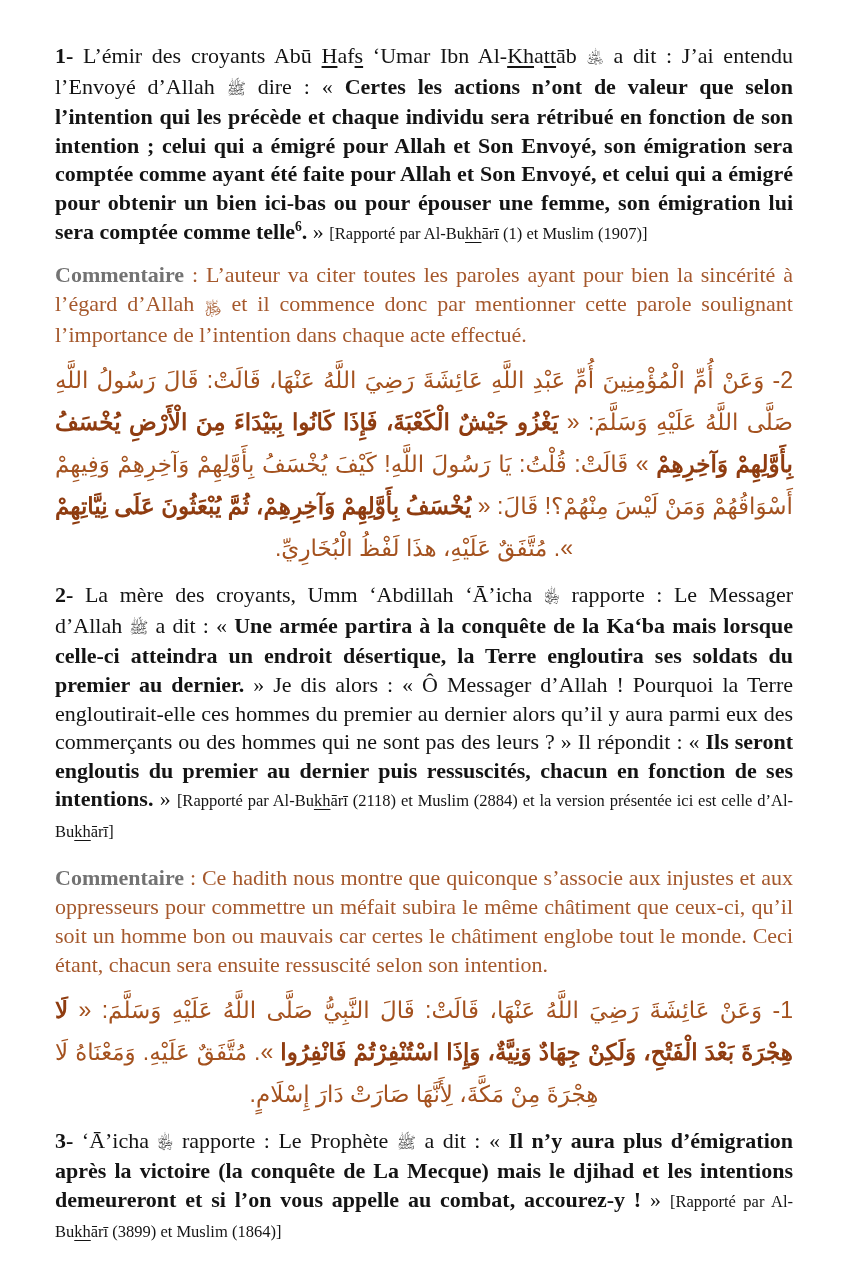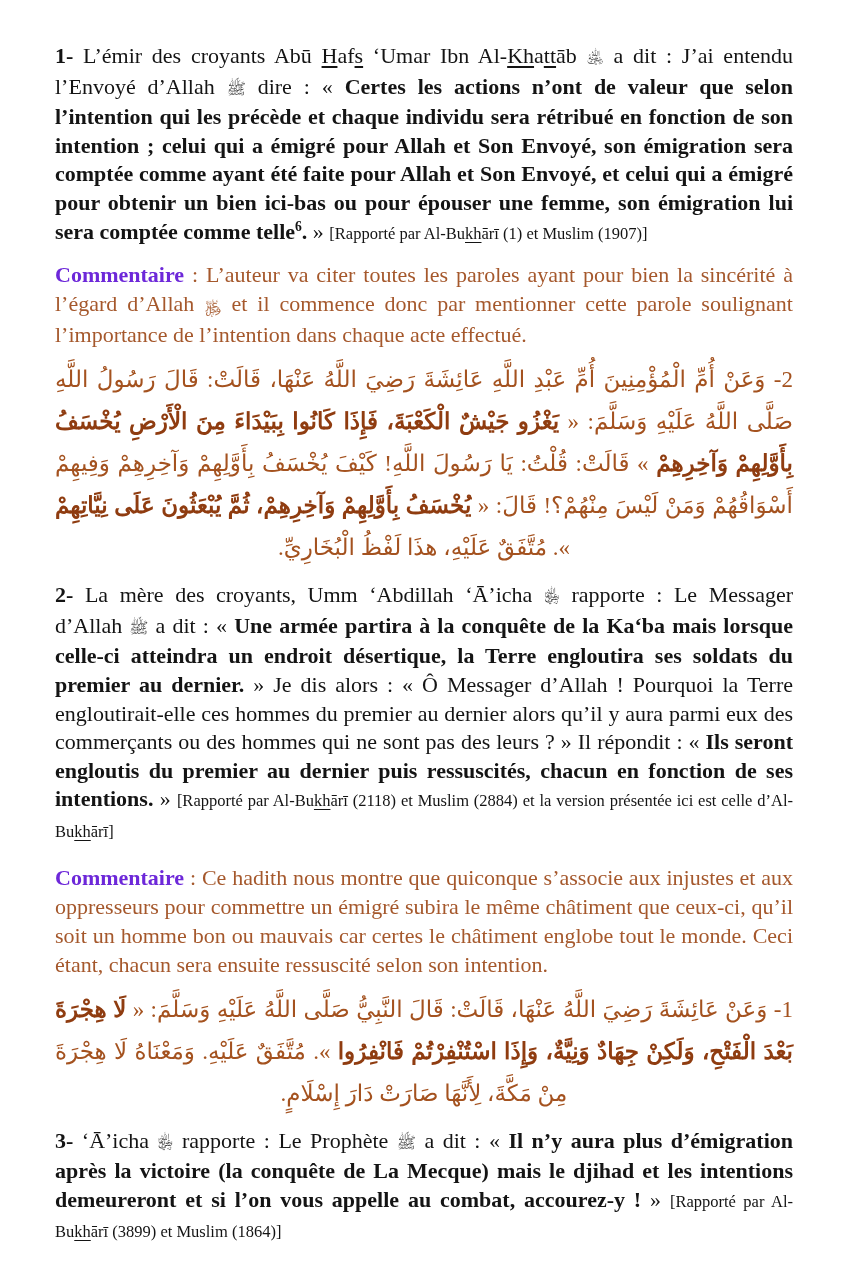--- a/index.html
+++ b/index.html
@@ -19,24 +19,24 @@
     text-align:justify;
     color:#141414;
     margin-bottom:12px;
   }
   .p-com{
     font-size:22px;line-height:29px;
     text-align:justify;
     color:#A5582C;
     margin-bottom:10px;
   }
-  .p-com .rs-b{color:#6d28d9;}
+  .p-com .rs-b{color:#737373;}
   .p-ar{
     direction:rtl;
-    font-family:Liberation Serif, serif;
+    font-family:Liberation Sans, sans-serif;
     font-size:23px;line-height:42px;
     text-align:justify;
     text-align-last:center;
     color:#A4521F;
     margin:6px 0 12px 0;
   }
   .p-ar .rs-b{color:#8F3C10;}
   .rs-b{font-weight:bold;}
   .rs-u{text-decoration:underline;text-underline-offset:3px;}
   .rs-ref{font-size:16.5px;}
@@ -54,19 +54,19 @@
 <div class="page">
 
   <p class="p-fr"><span class="rs-b">1-</span><span> L’émir des croyants Abū </span><span class="rs-u">H</span><span>af</span><span class="rs-u">s</span><span> ‘Umar Ibn Al-</span><span class="rs-u">Kh</span><span>a</span><span class="rs-u">tt</span><span>āb </span><span class="rs-sym">﵁</span><span> a dit : J’ai entendu l’Envoyé d’Allah </span><span class="rs-sym">ﷺ</span><span> dire : « </span><span class="rs-b">Certes les actions n’ont de valeur que selon l’intention qui les précède et chaque individu sera rétribué en fonction de son intention ; celui qui a émigré pour Allah et Son Envoyé, son émigration sera comptée comme ayant été faite pour Allah et Son Envoyé, et celui qui a émigré pour obtenir un bien ici-bas ou pour épouser une femme, son émigration lui sera comptée comme telle</span><span class="rs-b rs-sup">6</span><span class="rs-b">.</span><span> » </span><span class="rs-ref">[Rapporté par Al-Bu</span><span class="rs-ref rs-u">kh</span><span class="rs-ref">ārī (1) et Muslim (1907)]</span></p>
 
   <p class="p-com"><span class="rs-b">Commentaire</span><span> : L’auteur va citer toutes les paroles ayant pour bien la sincérité à l’égard d’Allah </span><span class="rs-sym">﷿</span><span> et il commence donc par mentionner cette parole soulignant l’importance de l’intention dans chaque acte effectué.</span></p>
 
   <p class="p-ar" dir="rtl"><span>2- وَعَنْ أُمِّ الْمُؤْمِنِينَ أُمِّ عَبْدِ اللَّهِ عَائِشَةَ رَضِيَ اللَّهُ عَنْهَا، قَالَتْ: قَالَ رَسُولُ اللَّهِ صَلَّى اللَّهُ عَلَيْهِ وَسَلَّمَ: « </span><span class="rs-b">يَغْزُو جَيْشٌ الْكَعْبَةَ، فَإِذَا كَانُوا بِبَيْدَاءَ مِنَ الْأَرْضِ يُخْسَفُ بِأَوَّلِهِمْ وَآخِرِهِمْ</span><span> » قَالَتْ: قُلْتُ: يَا رَسُولَ اللَّهِ! كَيْفَ يُخْسَفُ بِأَوَّلِهِمْ وَآخِرِهِمْ وَفِيهِمْ أَسْوَاقُهُمْ وَمَنْ لَيْسَ مِنْهُمْ؟! قَالَ: « </span><span class="rs-b">يُخْسَفُ بِأَوَّلِهِمْ وَآخِرِهِمْ، ثُمَّ يُبْعَثُونَ عَلَى نِيَّاتِهِمْ</span><span> ». مُتَّفَقٌ عَلَيْهِ، هذَا لَفْظُ الْبُخَارِيِّ.</span></p>
 
   <p class="p-fr"><span class="rs-b">2-</span><span> La mère des croyants, Umm ‘Abdillah ‘Ā’icha </span><span class="rs-sym">﵂</span><span> rapporte : Le Messager d’Allah </span><span class="rs-sym">ﷺ</span><span> a dit : « </span><span class="rs-b">Une armée partira à la conquête de la Ka‘ba mais lorsque celle-ci atteindra un endroit désertique, la Terre engloutira ses soldats du premier au dernier.</span><span> » Je dis alors : « Ô Messager d’Allah ! Pourquoi la Terre engloutirait-elle ces hommes du premier au dernier alors qu’il y aura parmi eux des commerçants ou des hommes qui ne sont pas des leurs ? » Il répondit : « </span><span class="rs-b">Ils seront engloutis du premier au dernier puis ressuscités, chacun en fonction de ses intentions.</span><span> » </span><span class="rs-ref">[Rapporté par Al-Bu</span><span class="rs-ref rs-u">kh</span><span class="rs-ref">ārī (2118) et Muslim (2884) et la version présentée ici est celle d’Al-Bu</span><span class="rs-ref rs-u">kh</span><span class="rs-ref">ārī]</span></p>
 
-  <p class="p-com" style="margin-top:16px;"><span class="rs-b">Commentaire</span><span> : Ce hadith nous montre que quiconque s’associe aux injustes et aux oppresseurs pour commettre un émigré subira le même châtiment que ceux-ci, qu’il soit un homme bon ou mauvais car certes le châtiment englobe tout le monde. Ceci étant, chacun sera ensuite ressuscité selon son intention.</span></p>
+  <p class="p-com" style="margin-top:16px;"><span class="rs-b">Commentaire</span><span> : Ce hadith nous montre que quiconque s’associe aux injustes et aux oppresseurs pour commettre un méfait subira le même châtiment que ceux-ci, qu’il soit un homme bon ou mauvais car certes le châtiment englobe tout le monde. Ceci étant, chacun sera ensuite ressuscité selon son intention.</span></p>
 
   <p class="p-ar" dir="rtl"><span>1- وَعَنْ عَائِشَةَ رَضِيَ اللَّهُ عَنْهَا، قَالَتْ: قَالَ النَّبِيُّ صَلَّى اللَّهُ عَلَيْهِ وَسَلَّمَ: « </span><span class="rs-b">لَا هِجْرَةَ بَعْدَ الْفَتْحِ، وَلَكِنْ جِهَادٌ وَنِيَّةٌ، وَإِذَا اسْتُنْفِرْتُمْ فَانْفِرُوا</span><span> ». مُتَّفَقٌ عَلَيْهِ. وَمَعْنَاهُ لَا هِجْرَةَ مِنْ مَكَّةَ، لِأَنَّهَا صَارَتْ دَارَ إِسْلَامٍ.</span></p>
 
   <p class="p-fr"><span class="rs-b">3-</span><span> ‘Ā’icha </span><span class="rs-sym">﵂</span><span> rapporte : Le Prophète </span><span class="rs-sym">ﷺ</span><span> a dit : « </span><span class="rs-b">Il n’y aura plus d’émigration après la victoire (la conquête de La Mecque) mais le djihad et les intentions demeureront et si l’on vous appelle au combat, accourez-y !</span><span> » </span><span class="rs-ref">[Rapporté par Al-Bu</span><span class="rs-ref rs-u">kh</span><span class="rs-ref">ārī (3899) et Muslim (1864)]</span></p>
 
 </div>
 
 </body></html>

